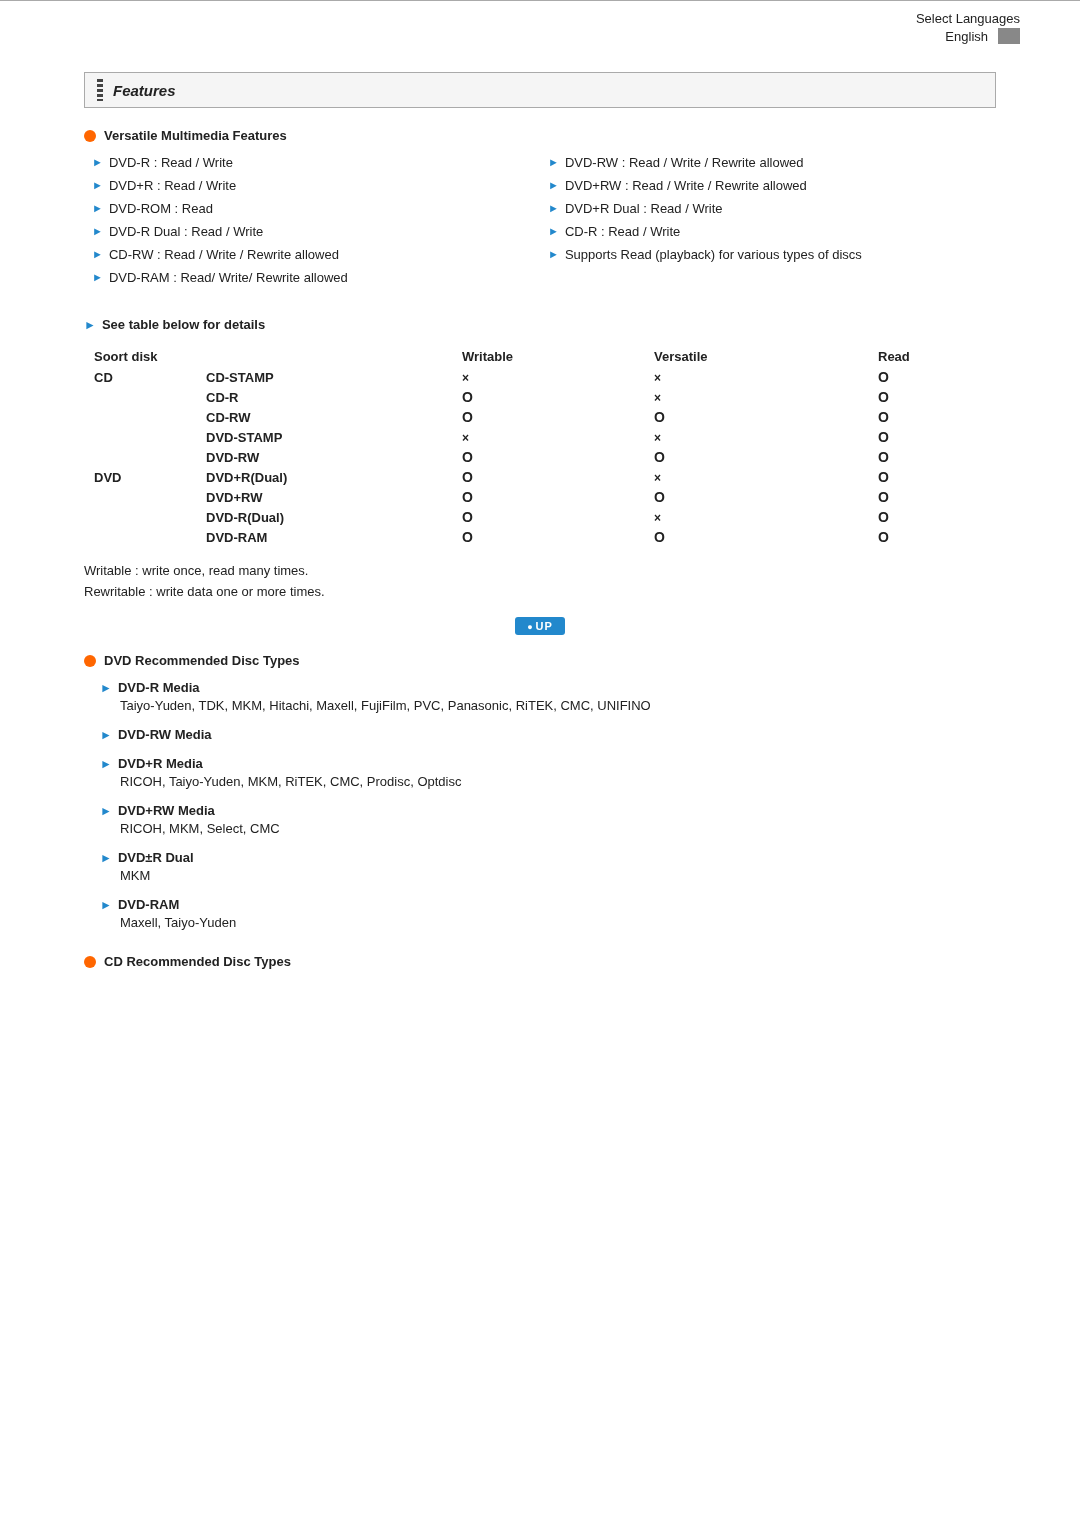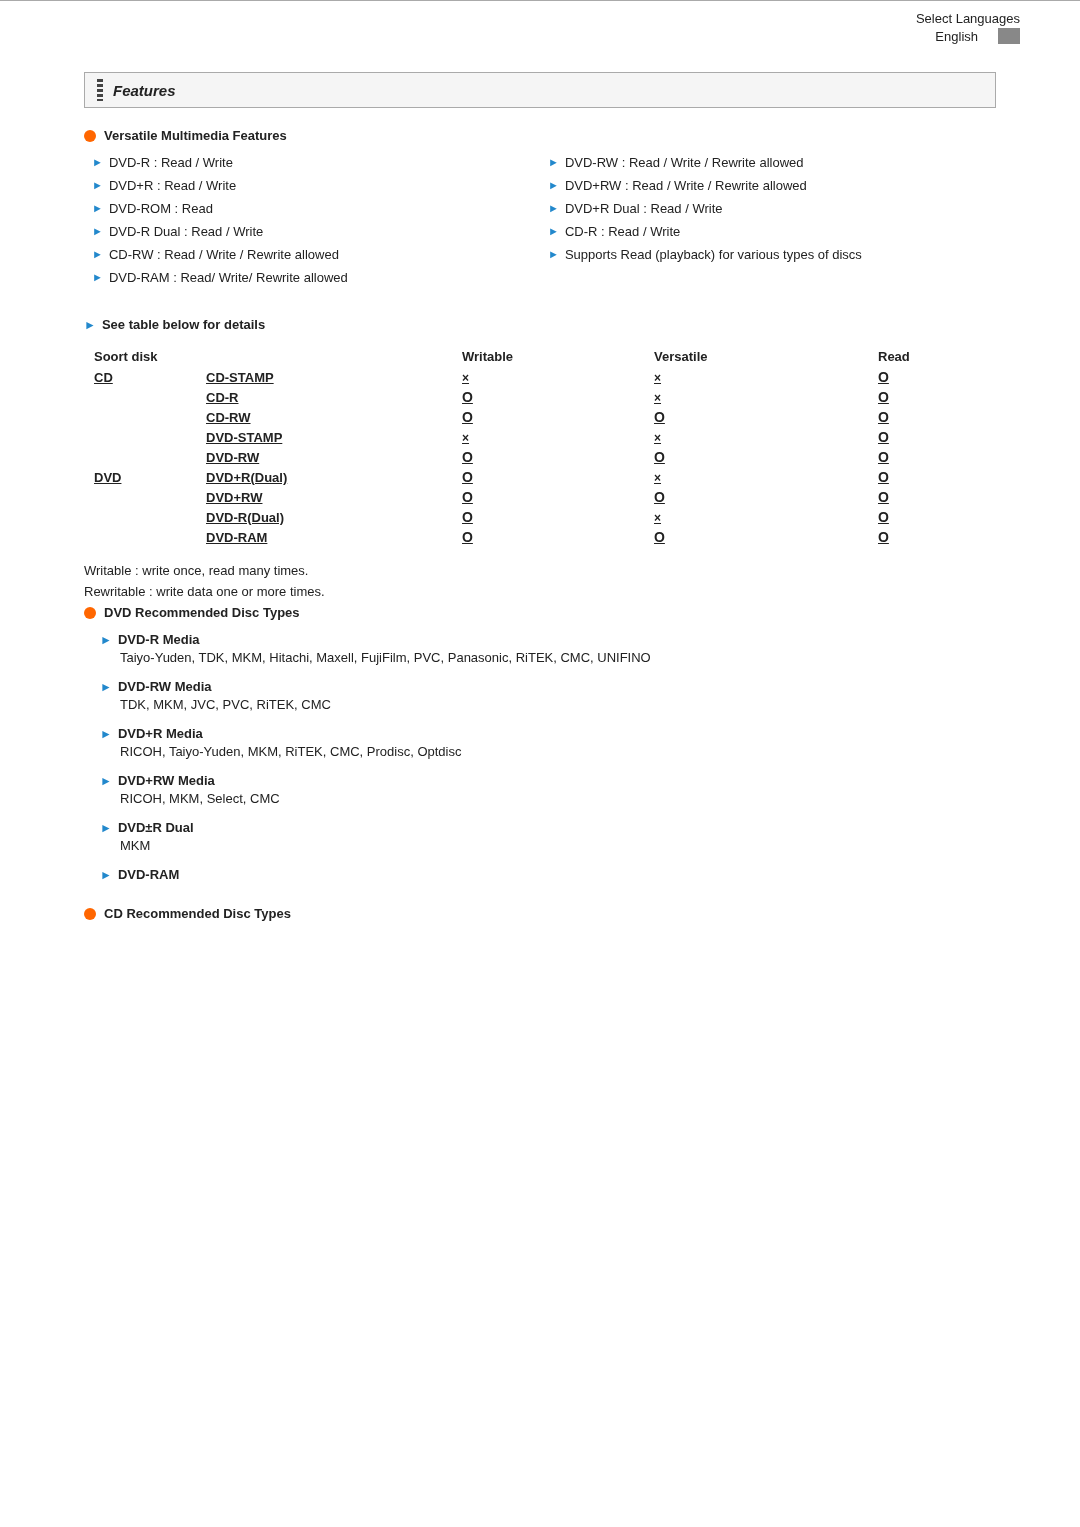--- a/index.html
+++ b/index.html
@@ -18,21 +18,21 @@
       text-align: right;
     }
     .select-languages-label {
       font-weight: normal;
       font-size: 13px;
       display: block;
     }
     .language-selector {
       display: inline-flex;
       align-items: center;
-      gap: 20px;
+      gap: 10px;
       margin-top: 2px;
     }
     .language-text {
       font-size: 13px;
     }
     .language-dropdown-box {
       width: 22px;
       height: 16px;
       background: #888;
       display: inline-block;
@@ -137,21 +137,20 @@
       text-align: left;
       padding: 3px 10px;
       border-bottom: none;
     }
     .disc-table th.center, .disc-table td.center {
       text-align: left;
     }
     .disc-table td {
       padding: 2px 10px;
       font-weight: bold;
-      text-decoration: underline;
     }
     .disc-table td.category-label {
       font-weight: bold;
       text-align: left;
       color: #222;
       vertical-align: middle;
     }
     .disc-table td.disc-name {
       font-weight: bold;
     }
@@ -372,40 +371,44 @@
           <td class="center" style="width: 120px;"><span class="o-mark">O</span></td>
           <td class="center" style="width: 140px;"><span class="o-mark">O</span></td>
           <td class="center" style="width: 80px;"><span class="o-mark">O</span></td>
         </tr>
       </tbody>
   </table>
 
   <p class="writable-note">Writable : write once, read many times.</p>
   <p class="writable-note">Rewritable : write data one or more times.</p>
 
+  <div class="up-button-container">
+    <div class="up-button">
+      <span class="up-dot">●</span><span>UP</span>
+    </div>
+  </div>
 
   <div class="dvd-section">
     <div class="section-heading">
       <div class="bullet-circle"></div>
       <span>DVD Recommended Disc Types</span>
     </div>
     <div id="dvd-items-container">
         <div class="sub-item">
       <div class="sub-item-heading">
         <span class="arrow-blue">►</span>
         <strong>DVD-R Media</strong>
       </div>
       <div class="sub-item-text">Taiyo-Yuden, TDK, MKM, Hitachi, Maxell, FujiFilm, PVC, Panasonic, RiTEK, CMC, UNIFINO</div>
     </div>
         <div class="sub-item">
       <div class="sub-item-heading">
         <span class="arrow-blue">►</span>
         <strong>DVD-RW Media</strong>
       </div>
-      <div class="sub-item-text">TDK, MKM, JVC, PVC, RiTEK, CMC</div>
     </div>
         <div class="sub-item">
       <div class="sub-item-heading">
         <span class="arrow-blue">►</span>
         <strong>DVD+R Media</strong>
       </div>
       <div class="sub-item-text">RICOH, Taiyo-Yuden, MKM, RiTEK, CMC, Prodisc, Optdisc</div>
     </div>
         <div class="sub-item">
       <div class="sub-item-heading">
@@ -419,20 +422,21 @@
         <span class="arrow-blue">►</span>
         <strong>DVD±R Dual</strong>
       </div>
       <div class="sub-item-text">MKM</div>
     </div>
         <div class="sub-item">
       <div class="sub-item-heading">
         <span class="arrow-blue">►</span>
         <strong>DVD-RAM</strong>
       </div>
+      <div class="sub-item-text">Maxell, Taiyo-Yuden</div>
     </div>
       </div>
   </div>
 
   <div class="section-heading">
     <div class="bullet-circle"></div>
     <span>CD Recommended Disc Types</span>
   </div>
 
 </div>

